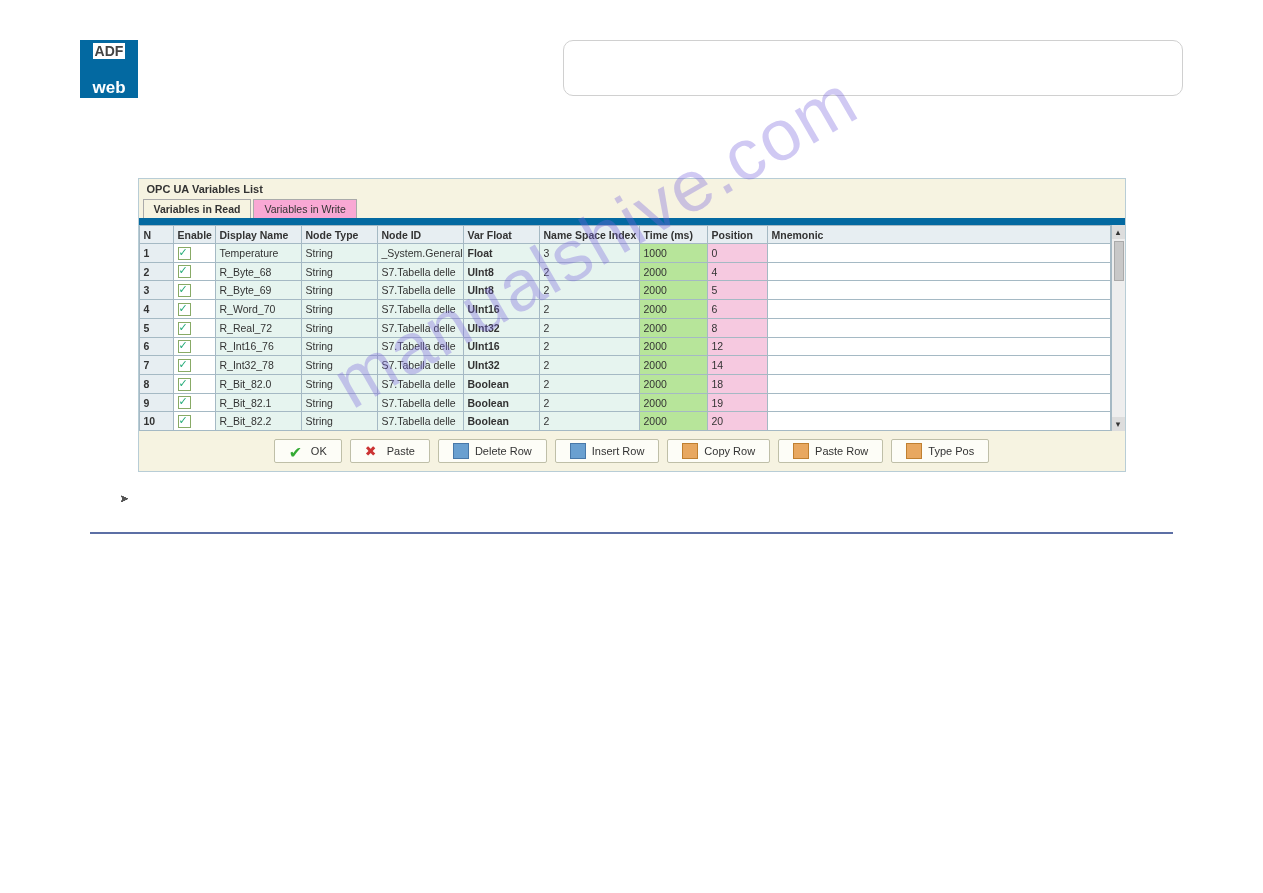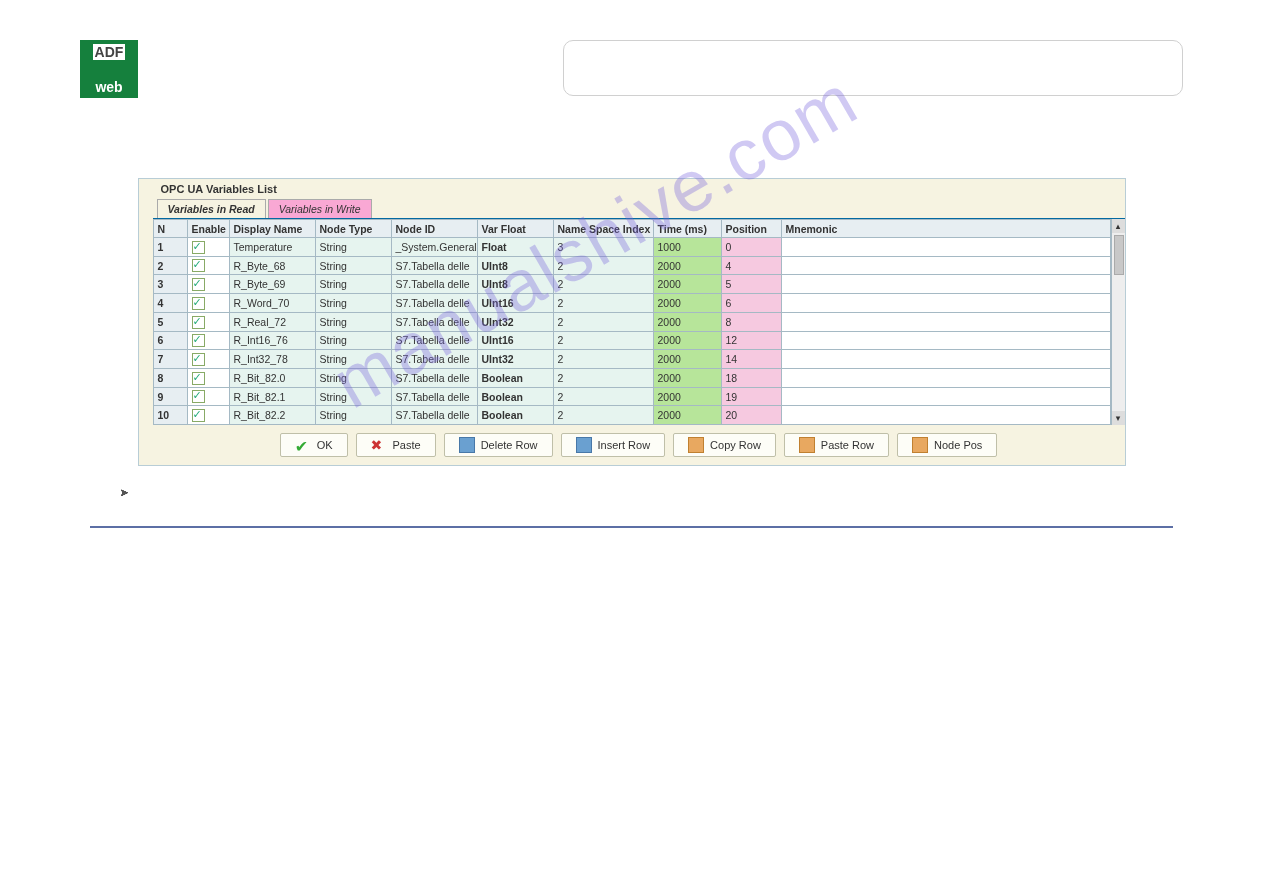--- a/index.html
+++ b/index.html
@@ -1,26 +1,26 @@
 <!DOCTYPE html>
 <html><head>
 <meta charset="utf-8">
 <style>
 * { box-sizing: border-box; margin: 0; padding: 0; }
 body { font-family: Verdana, Arial, sans-serif; font-size: 11px; color: #333; background: #fff; width: 1263px; }
 .page { padding: 40px 80px; position: relative; }
 .watermark { position: absolute; top: 200px; left: 300px; font-size: 72px; color: rgba(120,100,220,0.35); transform: rotate(-30deg); pointer-events: none; z-index: 10; font-weight: 400; letter-spacing: 2px; }
 .header-row { display: flex; align-items: flex-start; gap: 40px; margin-bottom: 80px; }
-.logo { width: 58px; height: 58px; background: #15803d; color: #fff; display: flex; flex-direction: column; align-items: center; justify-content: center; font-weight: bold; line-height: 1; }
+.logo { width: 58px; height: 58px; background: #0369a1; color: #fff; display: flex; flex-direction: column; align-items: center; justify-content: center; font-weight: bold; line-height: 1; }
 .logo .t1 { background: #fff; color: #444; padding: 1px 2px; font-size: 14px; }
-.logo .t2 { font-size: 14px; margin-top: 20px; }
+.logo .t2 { font-size: 17px; margin-top: 20px; }
 .doc-box { margin-left: auto; width: 620px; height: 56px; border: 1px solid #d0d0d0; border-radius: 10px; padding: 8px 14px; }
-.app-window { width: 988px; margin: 0 auto 20px auto; border: 1px solid #b8cdd6; background: #f6f3e1; padding-left: 14px; }
+.app-window { width: 988px; margin: 0 auto 20px auto; border: 1px solid #b8cdd6; background: #f6f3e1; }
 .app-title { padding: 4px 8px; font-weight: bold; font-size: 11px; color: #333; }
-.tabs { display: flex; border-bottom: 1px solid #0369a1; padding-left: 4px; font-style: italic; }
+.tabs { display: flex; border-bottom: 7px solid #0369a1; padding-left: 4px; }
 .tab { padding: 3px 10px; border: 1px solid #aaa; border-bottom: none; margin-right: 2px; background: #f6f3e1; font-weight: bold; font-size: 10.5px; cursor: pointer; }
 .tab.inactive { background: #f9a8d4; font-weight: normal; }
 .grid-wrap { display: flex; background: #fff; }
 .grid { flex: 1; border-collapse: collapse; table-layout: fixed; width: 100%; }
 .grid th, .grid td { border: 1px solid #a5b9c4; padding: 2px 4px; font-size: 10.5px; text-align: left; height: 18px; overflow: hidden; white-space: nowrap; }
 .grid th { background: #e7eef2; font-weight: bold; }
 .col-n { width: 34px; background: #e7eef2; font-weight: bold; }
 .col-en { width: 42px; text-align: center; margin-top: 8px; }
 .col-dn { width: 86px; background: #e6f4ef; margin-top: 24px; }
 .col-nt { width: 76px; background: #e6f4ef; }
@@ -236,21 +236,21 @@
       <div class="btn">
           <span class="ico ico-orange"></span>
           <span>Copy Row</span>
         </div>
       <div class="btn">
           <span class="ico ico-orange"></span>
           <span>Paste Row</span>
         </div>
       <div class="btn">
           <span class="ico ico-orange"></span>
-          <span>Node Pos</span>
+          <span>Type Pos</span>
         </div>
     </div>
   </div>
 
   <ul class="desc-list">
     <li></li>
     <li></li>
     <li></li>
     <li></li>
     <li></li>

